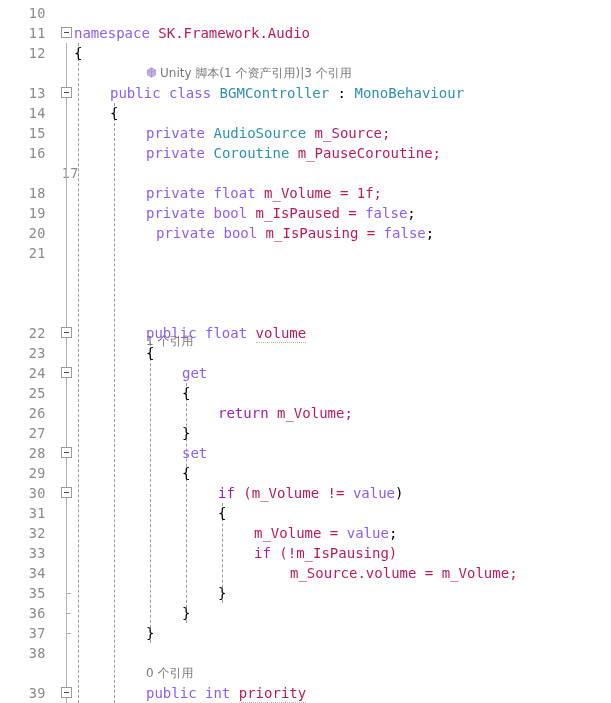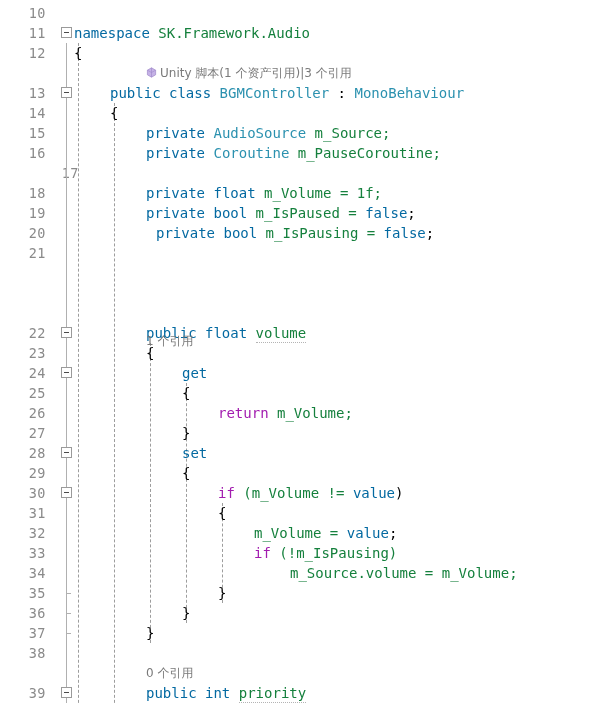--- a/index.html
+++ b/index.html
@@ -41,24 +41,24 @@
 
   
   .line{
     position:absolute;left:0;right:0;height:20px;line-height:20px;
     font-family:"DejaVu Sans Mono","Liberation Mono",monospace;
     font-size:14px;white-space:pre;color:#000000;
   }
   .line .code{position:absolute;left:74px;top:0;white-space:pre;}
 
   
-  .kw   {color:#0369a1;}
+  .kw   {color:#8b5cf6;}
   .ctrl {color:#a21caf;}
   .type {color:#2b91af;}
-  .id   {color:#15803d;}
+  .id   {color:#be185d;}
   .op   {color:#000000;}
 
   
   .sugg{
     border-bottom:1px dotted #b4b4b4;
     padding-bottom:1px;
   }
 
   
   .codelens{

